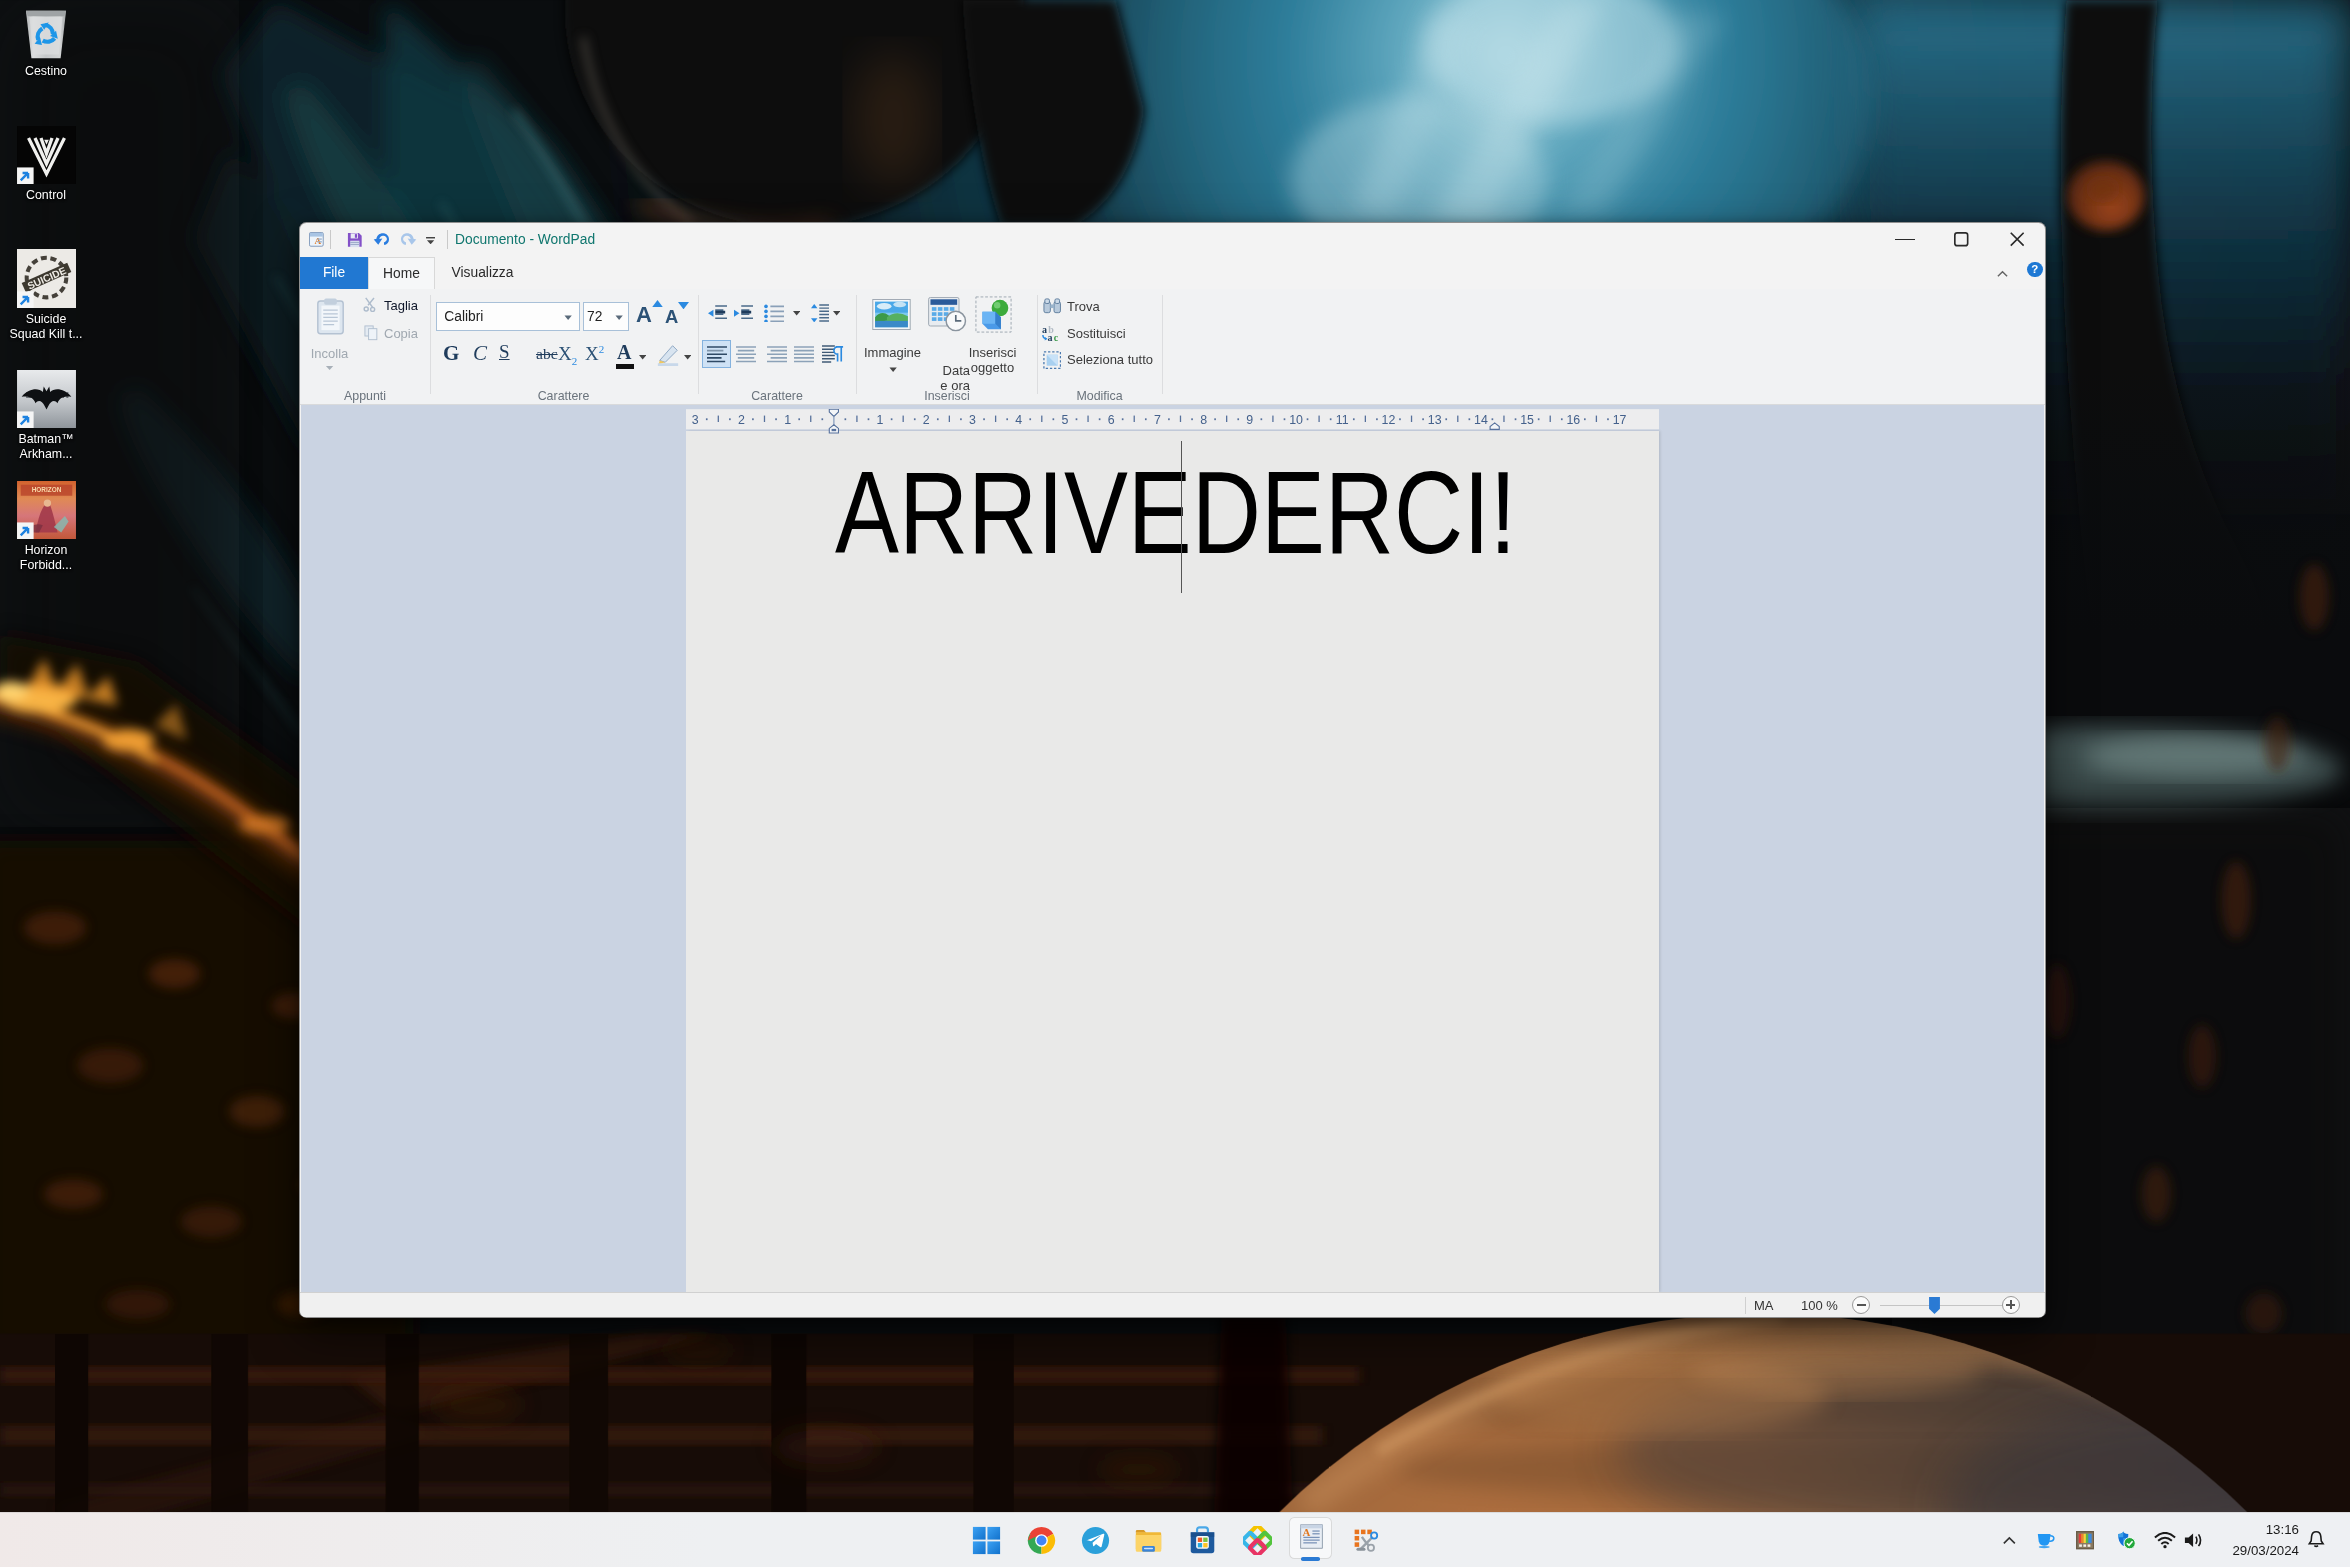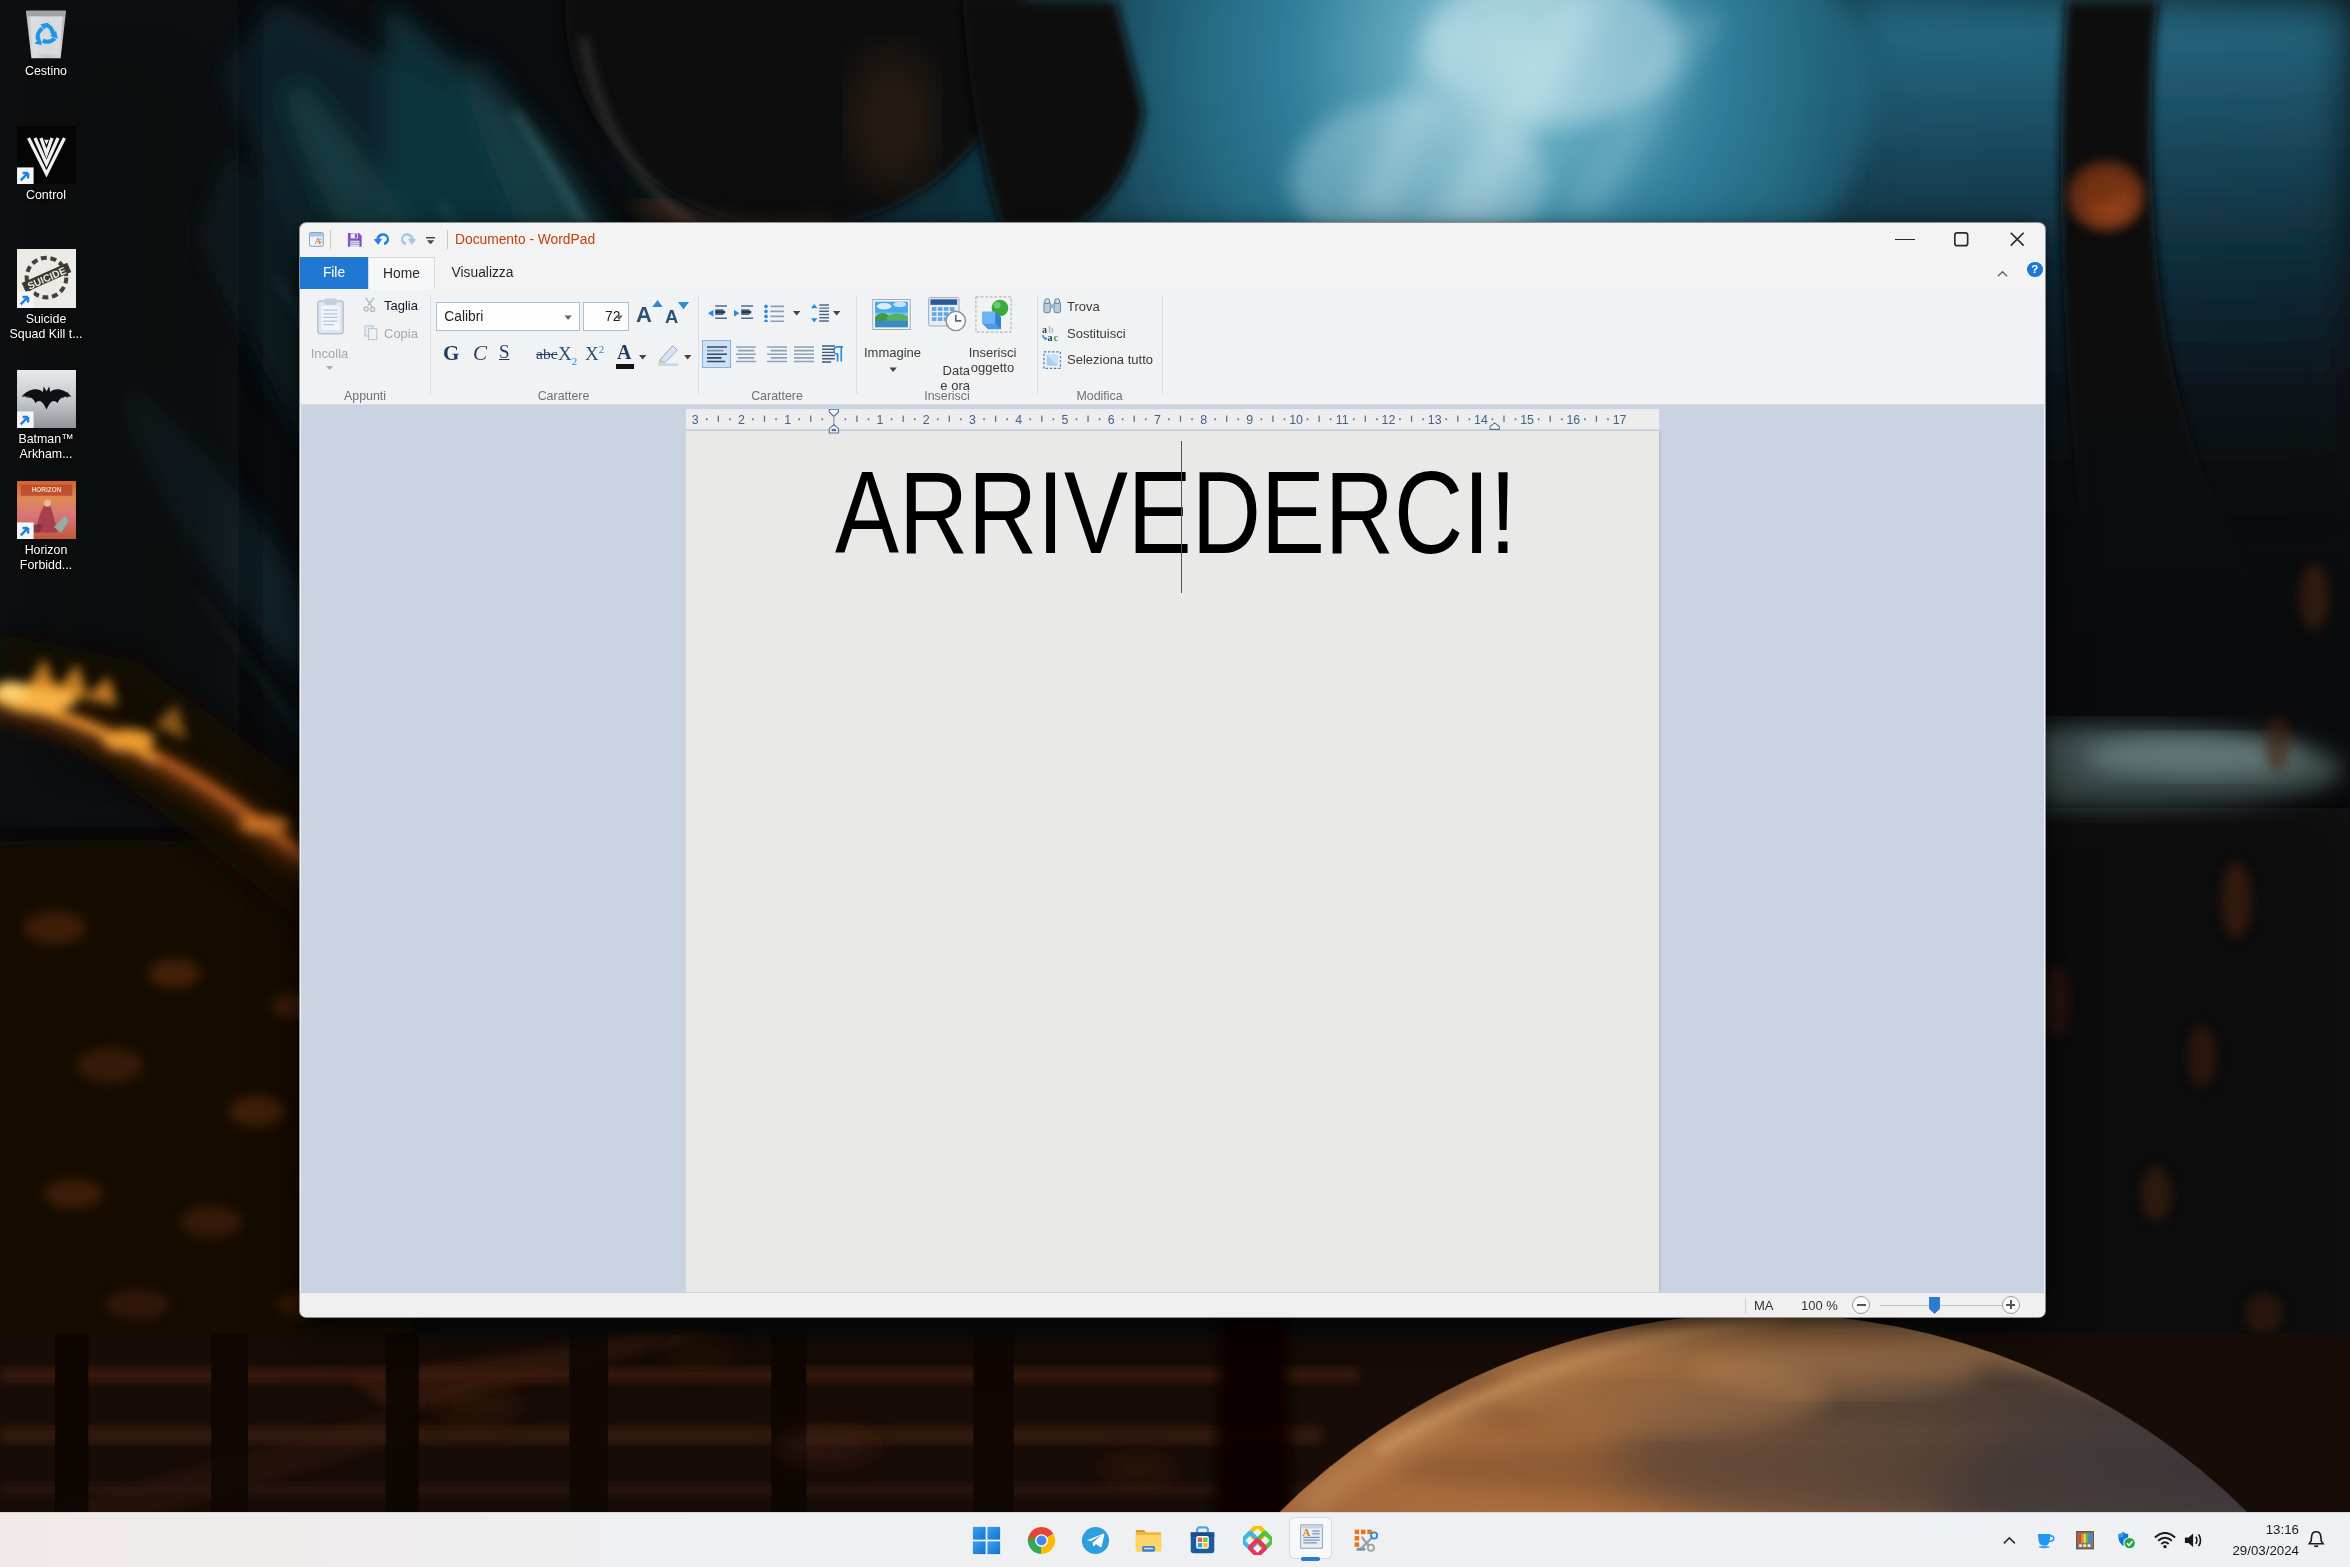--- a/index.html
+++ b/index.html
@@ -321,21 +321,21 @@
       <path d="M6,9.5 C6.5,5.5 10,3 14,3.5 C17.5,4 20,7 19.8,10.5 C19.6,13.5 17.5,16 14.5,16.5 L14.2,13.5 C16.2,13 17.5,11.5 17.5,9.8 C17.4,7.5 15.5,6 13.2,6.2 C11,6.4 9.5,7.8 9.2,9.8 L12.5,9.3 L8,16 L3,10.2 Z" fill="#2a7de0"></path>
     </svg>
     <svg width="20" height="18.4" viewBox="0 0 22 20" style="position:absolute;left:99px;top:7.3px;">
       <path d="M16,9.5 C15.5,5.5 12,3 8,3.5 C4.5,4 2,7 2.2,10.5 C2.4,13.5 4.5,16 7.5,16.5 L7.8,13.5 C5.8,13 4.5,11.5 4.5,9.8 C4.6,7.5 6.5,6 8.8,6.2 C11,6.4 12.5,7.8 12.8,9.8 L9.5,9.3 L14,16 L19,10.2 Z" fill="#a8c6ea"></path>
     </svg>
     <svg width="9.2" height="7.3" viewBox="0 0 10 8" style="position:absolute;left:126px;top:13.8px;">
       <rect x="0" y="0" width="10" height="1.6" fill="#444"></rect>
       <path d="M1,3.5 L9,3.5 L5,8 Z" fill="#444"></path>
     </svg>
     <div style="position:absolute;left:147px;top:7.3px;width:0.9px;height:18.4px;background:#c9c9c9;"></div>
-    <div style="position:absolute;left:155px;top:9.2px;font-size:13.8px;color:#c2410c;">Documento - WordPad</div>
+    <div style="position:absolute;left:155px;top:9.2px;font-size:13.8px;color:#0f766e;">Documento - WordPad</div>
     <div style="position:absolute;left:1595px;top:15.6px;width:20px;height:1.8px;background:#2a2a2a;"></div>
     <svg width="16.5" height="16.5" viewBox="0 0 18 18" style="position:absolute;left:1653px;top:8.3px;">
       <rect x="2" y="2" width="14" height="14" rx="2.5" fill="none" stroke="#2a2a2a" stroke-width="1.8"></rect>
     </svg>
     <svg width="18.4" height="18.4" viewBox="0 0 20 20" style="position:absolute;left:1708px;top:7.3px;">
       <path d="M3,3 L17,17 M17,3 L3,17" stroke="#2a2a2a" stroke-width="1.8"></path>
     </svg>
   </div>
   <div id="tabrow">
     <div style="position:absolute;left:0;top:0.9px;width:68px;height:32px;background:#2178d2;color:#fff;font-size:13.8px;text-align:center;line-height:32px;">File</div>
@@ -383,21 +383,21 @@
       <rect x="5" y="4" width="9" height="12" fill="#eef3f8" stroke="#b0bece"></rect>
     </svg>
     <div style="position:absolute;left:84px;top:37px;font-size:13px;color:#a0a8b0;">Copia</div>
     <div style="position:absolute;left:0;top:100px;width:130px;text-align:center;font-size:12.4px;color:#6a737c;">Appunti</div>
     
     <div style="position:absolute;left:136px;top:13px;width:144px;height:29px;background:#fdfdfd;border:0.9px solid #a8c0d8;font-size:13.8px;color:#222;line-height:27.5px;padding-left:7.3px;">Calibri
       <svg width="8.3" height="5.5" viewBox="0 0 9 6" style="position:absolute;right:6.4px;top:12px;">
           <path d="M0.5,0.5 L8.5,0.5 L4.5,5.5 Z" fill="#5a6a7a"></path>
         </svg>
     </div>
-    <div style="position:absolute;left:283px;top:13px;width:46px;height:29px;background:#fdfdfd;border:0.9px solid #a8c0d8;font-size:13.8px;color:#222;line-height:27.5px;padding-left:21px;">72
+    <div style="position:absolute;left:283px;top:13px;width:46px;height:29px;background:#fdfdfd;border:0.9px solid #a8c0d8;font-size:13.8px;color:#222;line-height:27.5px;padding-left:3px;">72
       <svg width="8.3" height="5.5" viewBox="0 0 9 6" style="position:absolute;right:4.6px;top:12px;">
           <path d="M0.5,0.5 L8.5,0.5 L4.5,5.5 Z" fill="#5a6a7a"></path>
         </svg>
     </div>
     <div style="position:absolute;left:336px;top:13px;font-size:22px;font-weight:bold;color:#2c5276;">A</div>
     <svg width="11" height="7.3" viewBox="0 0 12 8" style="position:absolute;left:352px;top:11px;">
         <path d="M6,0 L12,8 L0,8 Z" fill="#2b8ae0"></path>
       </svg>
     <div style="position:absolute;left:365px;top:17.4px;font-size:18.4px;font-weight:bold;color:#2c5276;">A</div>
     <svg width="11" height="7.3" viewBox="0 0 12 8" style="position:absolute;left:378px;top:13px;">

